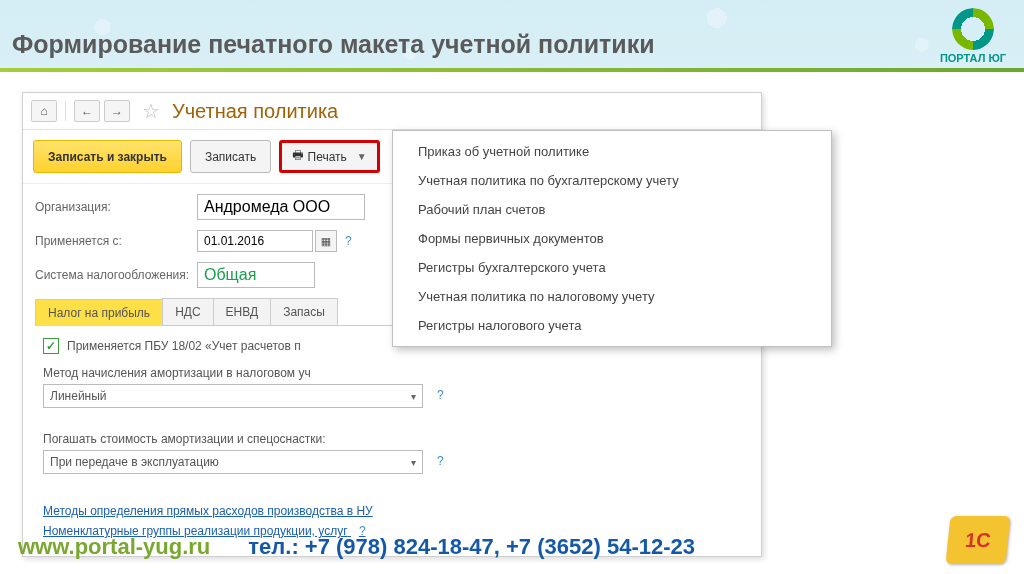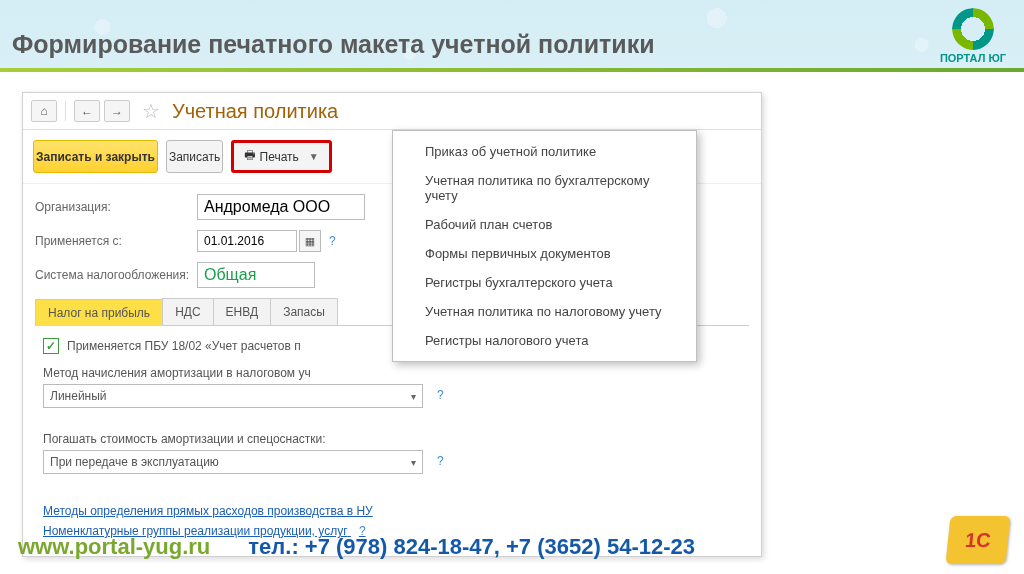--- a/index.html
+++ b/index.html
@@ -60,42 +60,42 @@
     font-size: 12px; color: #555;
   }
   .nav-sep { width: 1px; height: 20px; background: #ddd; margin: 0 4px; }
   .star-icon { font-size: 20px; color: #bbb; margin-left: 8px; margin-right: 8px; }
   .form-title { font-size: 20px; color: #a16207; }
   .toolbar {
     display: flex; gap: 8px; padding: 10px 10px; border-bottom: 1px solid #eee;
     position: relative;
   }
   .btn {
-    padding: 5px 2px; font-size: 12px; color: #333;
+    padding: 5px 14px; font-size: 12px; color: #333;
     background: #f4f4f4; border: 1px solid #bbb; border-radius: 3px;
     display: inline-flex; align-items: center; gap: 4px;
   }
   .btn-primary {
     background: linear-gradient(#ffe36b, #ffd130);
     border: 1px solid #e6b800; font-weight: bold;
   }
   .btn-print {
     border: 3px solid #d40000;
     padding: 3px 10px;
   }
   .btn-print .printer { font-size: 12px; }
   .btn-print .caret { font-size: 10px; color: #666; margin-left: 6px; }
   .form-body { padding: 10px 12px 14px; font-size: 12px; color: #555; }
   .form-row { display: flex; align-items: center; margin-bottom: 10px; }
   .form-label { width: 162px; color: #666; }
   .text-input {
     width: 168px; padding: 3px 6px; border: 1px solid #bbb;
     font-size: 16px; background: #fff;
   }
-  .date-input { width: 100px; padding: 3px 6px; border: 1px solid #bbb; font-size: 12px; }
+  .date-input { width: 116px; padding: 3px 6px; border: 1px solid #bbb; font-size: 12px; }
   .cal-btn {
     width: 22px; height: 22px; border: 1px solid #bbb; background: #f5f5f5;
     display: inline-flex; align-items: center; justify-content: center;
     margin-left: 2px; font-size: 11px;
   }
   .green-value { color: #1a9e4b; }
   .help-q { color: #3f8cd1; margin-left: 8px; font-size: 12px; }
   .tabs {
     display: flex; border-bottom: 1px solid #ccc; margin-top: 4px;
   }
@@ -115,24 +115,24 @@
   .field-label { color: #555; margin-bottom: 4px; }
   .select {
     display: flex; align-items: center; justify-content: space-between;
     width: 380px; padding: 4px 6px; border: 1px solid #bbb;
     background: #fff; font-size: 12px; margin-bottom: 10px;
   }
   .select .caret { font-size: 10px; color: #666; }
   .link-row { color: #1a5fb4; text-decoration: underline; margin-top: 6px; font-size: 12px; }
   .dropdown {
     position: absolute; top: 130px; left: 392px;
-    width: 305px; background: #fff;
+    width: 440px; background: #fff;
     border: 1px solid #c0c0c0;
     box-shadow: 3px 3px 8px rgba(0,0,0,0.25);
-    padding: 6px 14px;
+    padding: 6px 7px;
     z-index: 10;
   }
   .dropdown-item {
     padding: 7px 18px; font-size: 13px; color: #444;
   }
   .footer {
     position: absolute; bottom: 14px; left: 18px; right: 18px;
     display: flex; align-items: center; gap: 38px;
   }
   .footer-url { color: #7aa82e; font-size: 22px; font-weight: bold; }

